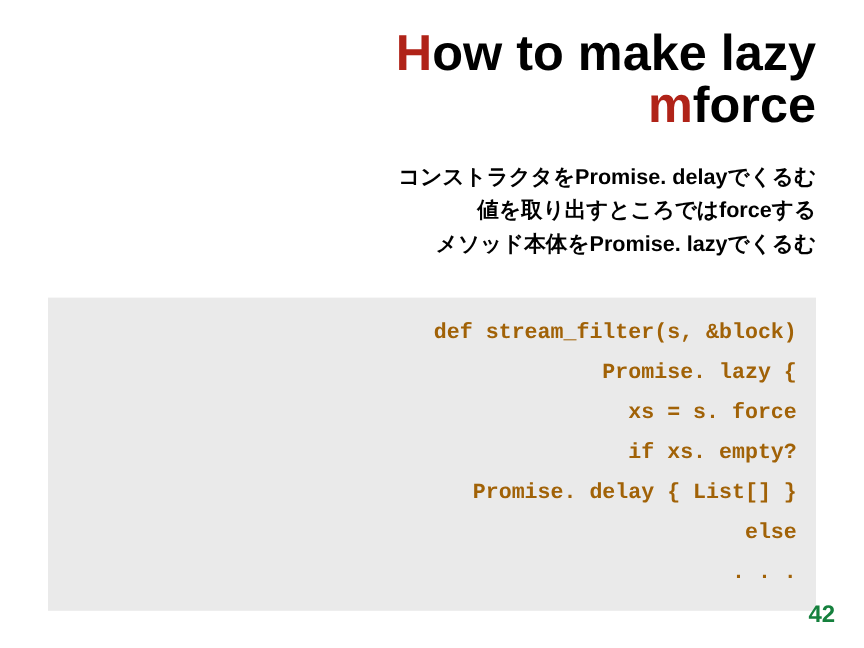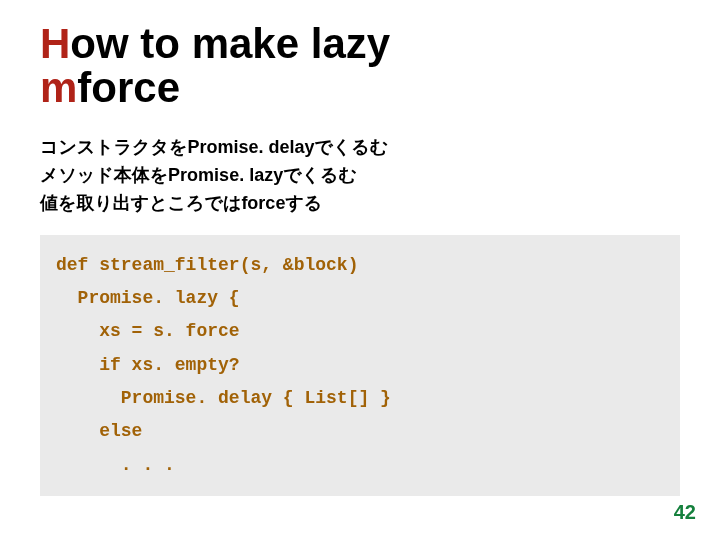--- a/index.html
+++ b/index.html
@@ -1,38 +1,38 @@
 <!DOCTYPE html>
 <html><head>
 <meta charset="utf-8">
 <style>
   * { margin: 0; padding: 0; box-sizing: border-box; }
   html, body { width: 720px; height: 540px; background: #ffffff; font-family: Arial, "Helvetica Neue", Helvetica, sans-serif; }
-  .slide { position: relative; width: 720px; height: 540px; padding: 22px 40px 0 40px; }
+  .slide { position: relative; width: 720px; height: 540px; padding: 22px 40px 0 40px; text-align: right; }
   .title { font-family: "Arial Black", Arial, sans-serif; font-weight: 900; font-size: 42px; line-height: 1.05; color: #000; margin-bottom: 24px; letter-spacing: 0px; }
   .title .accent-first { color: #b02318; }
-  .bullets { margin-bottom: 17px; }
+  .bullets { margin-bottom: 30px; }
   .bullet { font-size: 18px; font-weight: 700; color: #000; line-height: 1.55; }
   .codeblock { background: #eaeaea; margin: 6px 0 0 0; padding: 14px 16px 14px 16px; font-family: "Courier New", Courier, monospace; font-size: 18px; font-weight: 700; color: #a16207; line-height: 1.85; white-space: pre; }
   .page-number { position: absolute; right: 24px; bottom: 16px; font-family: "Arial Black", Arial, sans-serif; font-weight: 900; font-size: 20px; color: #15803d; }
 </style>
 </head>
 <body>
 
 <div class="slide">
 
   <h1 class="title">
     <span class="accent-first">H</span><span>ow to make lazy</span><br>
     <span class="accent-first">m</span><span>force</span>
   </h1>
 
   <div class="bullets">
     <div class="bullet">コンストラクタをPromise. delayでくるむ</div>
+    <div class="bullet">値を取り出すところではforceする</div>
     <div class="bullet">メソッド本体をPromise. lazyでくるむ</div>
-    <div class="bullet">値を取り出すところではforceする</div>
   </div>
 
   <div class="codeblock"><span>def stream_filter(s, &amp;block)</span>
 <span>  Promise. lazy {</span>
 <span>    xs = s. force</span>
 <span>    if xs. empty?</span>
 <span>      Promise. delay { List[] }</span>
 <span>    else</span>
 <span>      . . .</span></div>
 

